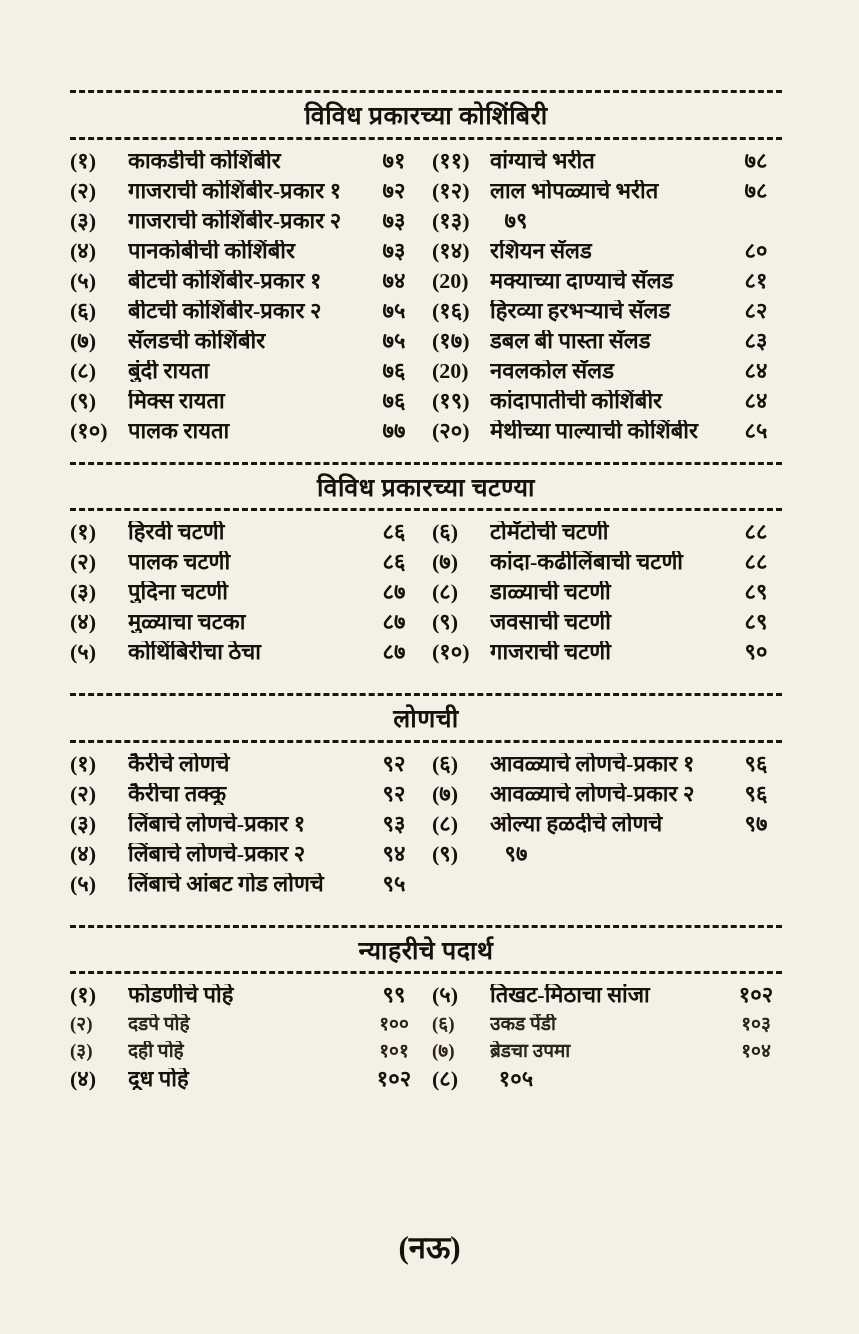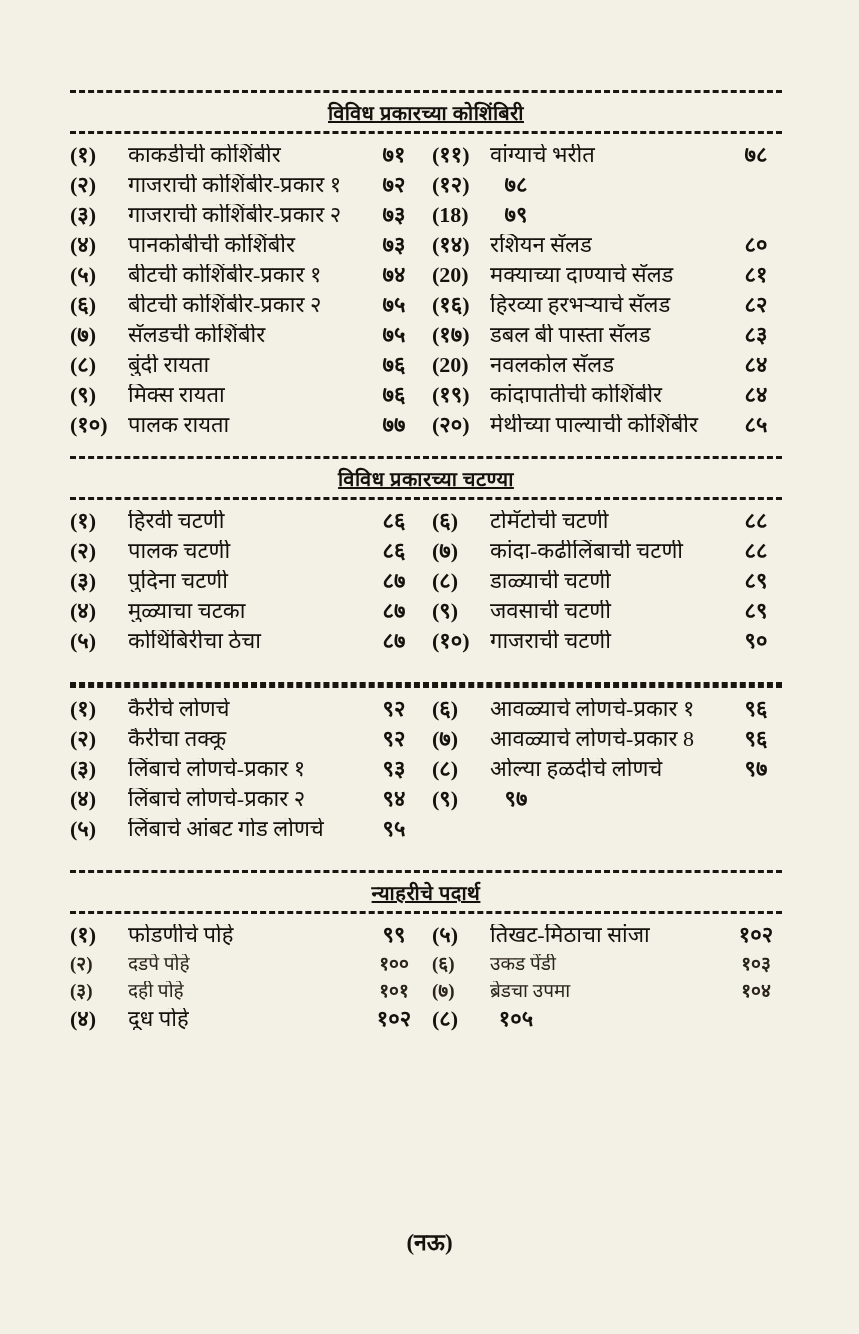--- a/index.html
+++ b/index.html
@@ -29,26 +29,25 @@
     width: 712px;
   }
   .rule {
     border: 0;
     border-top: 3px dashed #1a1510;
     margin: 0;
     height: 0;
   }
   .section-title {
     text-align: center;
-    font-size: 20px;
+    font-size: 25px;
     font-weight: bold;
     letter-spacing: 0.5px;
     padding: 9px 0 7px 0;
     line-height: 1.1;
-    text-decoration: underline;
   }
   .rows {
     padding: 6px 0 6px 0;
   }
   .row {
     display: flex;
     align-items: baseline;
     font-size: 22px;
     line-height: 1.0;
     padding: 4px 0;
@@ -63,21 +62,21 @@
   .col.right { padding-left: 6px; }
   .num {
     width: 58px;
     flex: 0 0 58px;
     text-align: left;
     font-weight: bold;
     white-space: nowrap;
   }
   .title {
     flex: 1 1 auto;
-    font-weight: normal;
+    font-weight: bold;
     white-space: nowrap;
     overflow: hidden;
   }
   .page-no {
     flex: 0 0 auto;
     width: 52px;
     text-align: center;
     font-weight: bold;
     white-space: nowrap;
   }
@@ -87,21 +86,21 @@
     color: #2a241c;
   }
   .gap-sm { height: 10px; }
   .gap-md { height: 20px; }
   .footer {
     position: absolute;
     left: 0;
     top: 1225px;
     width: 859px;
     text-align: center;
-    font-size: 23px;
+    font-size: 31px;
     font-weight: bold;
   }
 </style>
 </head>
 <body>
 
 <div class="page">
 
   <div class="content">
 
@@ -123,31 +122,32 @@
           </div>
         </div>
         <div class="row">
           <div class="col left">
             <span class="num">(२)</span>
             <span class="title">गाजराची कोशिंबीर-प्रकार १</span>
             <span class="page-no">७२</span>
           </div>
           <div class="col right">
             <span class="num">(१२)</span>
+            <span class="title">लाल भोपळ्याचे भरीत</span>
             <span class="page-no">७८</span>
           </div>
         </div>
         <div class="row">
           <div class="col left">
             <span class="num">(३)</span>
             <span class="title">गाजराची कोशिंबीर-प्रकार २</span>
             <span class="page-no">७३</span>
           </div>
           <div class="col right">
-            <span class="num">(18)</span>
+            <span class="num">(१३)</span>
             <span class="page-no">७९</span>
           </div>
         </div>
         <div class="row">
           <div class="col left">
             <span class="num">(४)</span>
             <span class="title">पानकोबीची कोशिंबीर</span>
             <span class="page-no">७३</span>
           </div>
           <div class="col right">
@@ -298,20 +298,21 @@
             <span class="page-no">९०</span>
           </div>
         </div>
       </div>
     </div>
 
     <div class="gap-md"></div>
 
     <div>
       <hr class="rule">
+      <div class="section-title">लोणची</div>
       <hr class="rule">
       <div class="rows">
         <div class="row">
           <div class="col left">
             <span class="num">(१)</span>
             <span class="title">कैरीचे लोणचे</span>
             <span class="page-no">९२</span>
           </div>
           <div class="col right">
             <span class="num">(६)</span>
@@ -320,21 +321,21 @@
           </div>
         </div>
         <div class="row">
           <div class="col left">
             <span class="num">(२)</span>
             <span class="title">कैरीचा तक्कू</span>
             <span class="page-no">९२</span>
           </div>
           <div class="col right">
             <span class="num">(७)</span>
-            <span class="title">आवळ्याचे लोणचे-प्रकार 8</span>
+            <span class="title">आवळ्याचे लोणचे-प्रकार २</span>
             <span class="page-no">९६</span>
           </div>
         </div>
         <div class="row">
           <div class="col left">
             <span class="num">(३)</span>
             <span class="title">लिंबाचे लोणचे-प्रकार १</span>
             <span class="page-no">९३</span>
           </div>
           <div class="col right">

